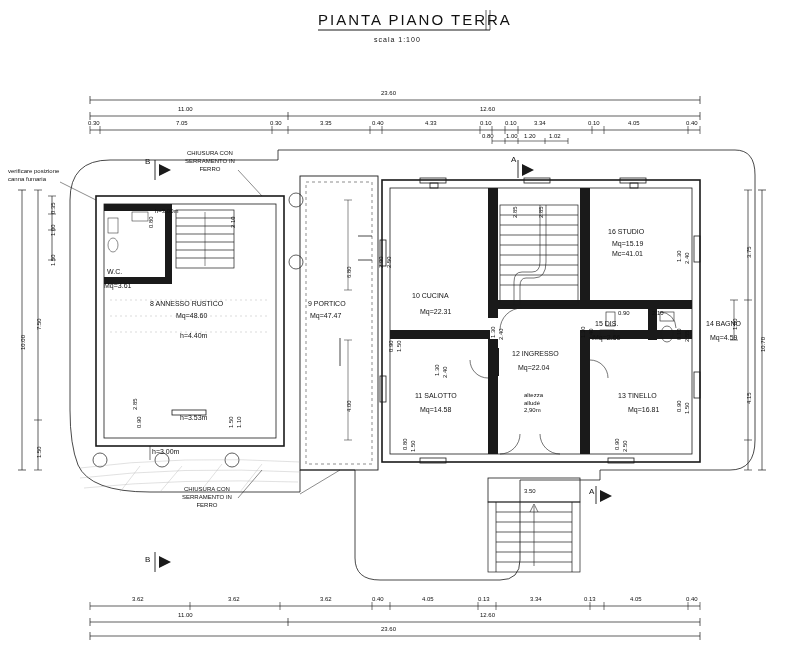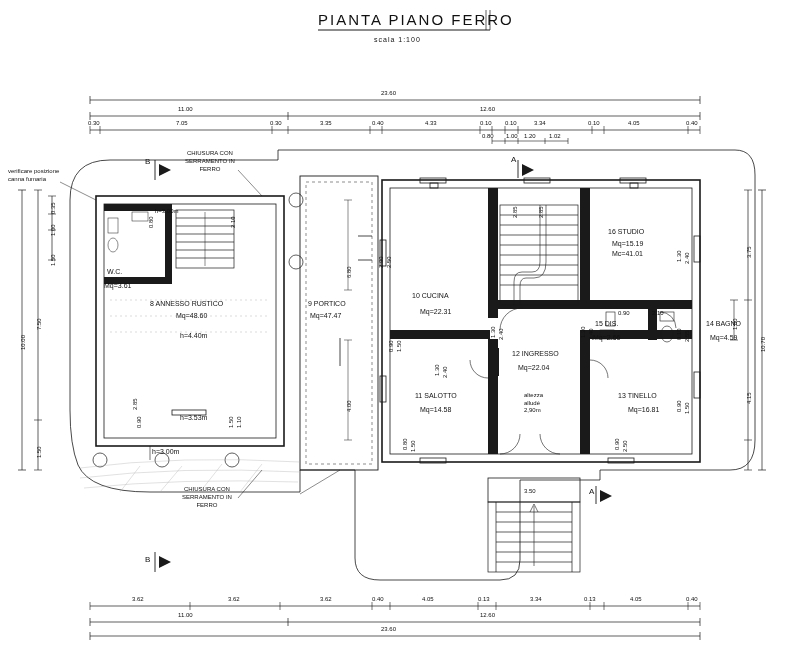--- a/index.html
+++ b/index.html
@@ -267,21 +267,21 @@
       <line x1="348" y1="200" x2="348" y2="290"></line>
       <line x1="344" y1="200" x2="352" y2="200"></line>
       <line x1="344" y1="290" x2="352" y2="290"></line>
       <line x1="348" y1="340" x2="348" y2="440"></line>
       <line x1="344" y1="340" x2="352" y2="340"></line>
       <line x1="344" y1="440" x2="352" y2="440"></line>
     </g>
   </g>
 </svg>
 
-<div class="t title" style="left:318px;top:12px;">PIANTA PIANO FERRO</div>
+<div class="t title" style="left:318px;top:12px;">PIANTA PIANO TERRA</div>
 <div class="t sub" style="left:374px;top:36px;">scala 1:100</div>
 
 <div class="t dim" style="left:381px;top:90px;">23.60</div>
 <div class="t dim" style="left:178px;top:106px;">11.00</div>
 <div class="t dim" style="left:480px;top:106px;">12.60</div>
 
 <div class="t dim" style="left:88px;top:120px;">0.30</div>
 <div class="t dim" style="left:176px;top:120px;">7.05</div>
 <div class="t dim" style="left:270px;top:120px;">0.30</div>
 <div class="t dim" style="left:320px;top:120px;">3.35</div>

